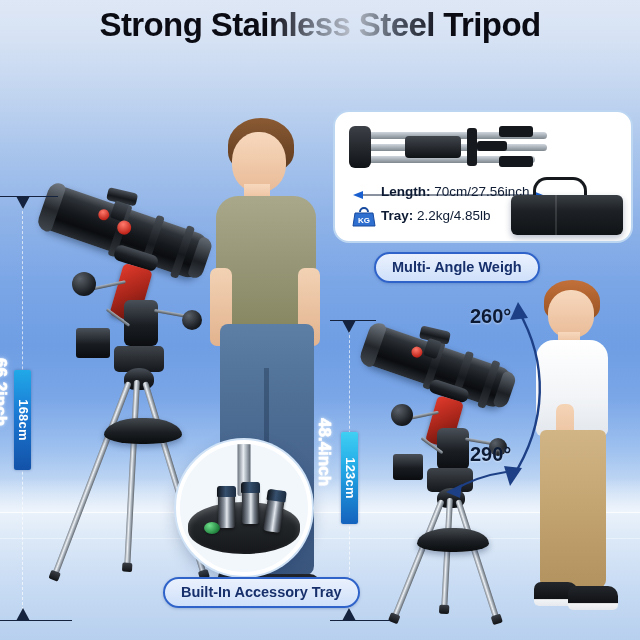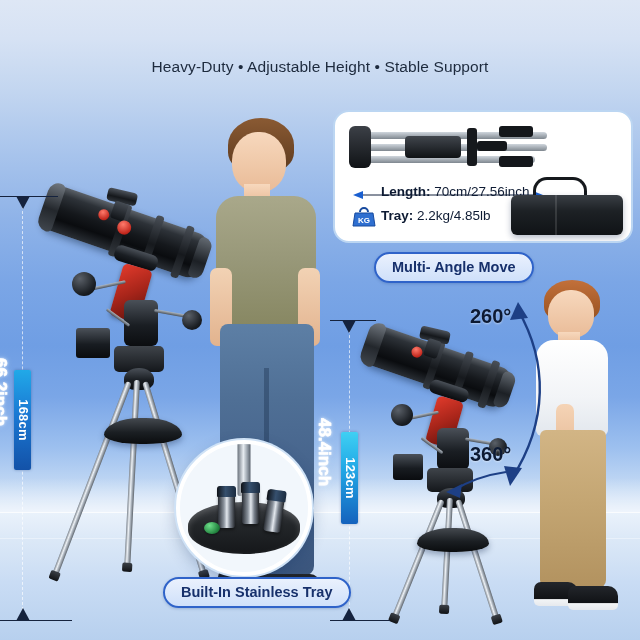--- a/index.html
+++ b/index.html
@@ -236,21 +236,21 @@
 <body>
 
 <div id="stage">
 
   <div class="wall-shade"></div>
   <div class="floor">
     <div class="floor-line" style="top:0"></div>
     <div class="floor-line" style="top:26px;opacity:.5"></div>
   </div>
 
-  <div class="subtitle">Heavy-Duty • Adjustable Height • Stable Support</div>
+  <div class="title">Strong Stainless Steel Tripod</div>
 
   <div class="scope" style="left:28px; top:150px; width:190px; height:470px;">
 
     <div style="position:absolute; left:18px; top:22px; width:166px; height:68px; transform:rotate(19deg); transform-origin:left center;">
       <div class="tube" style="left:0; top:10px; width:166px; height:46px;">
         <div class="tube-cap"></div>
         <div class="tube-end"></div>
         <div class="tube-ring" style="left:74px"></div>
         <div class="tube-ring" style="left:108px"></div>
         <div class="tube-ring" style="left:140px"></div>
@@ -342,22 +342,22 @@
 
     <div class="bag">
       <div style="position:absolute;left:22px;top:2px;width:54px;height:20px;border:3px solid #15181c;border-bottom:none;border-radius:14px 14px 0 0;"></div>
       <div style="position:absolute;left:0;top:20px;width:112px;height:40px;border-radius:6px;
                   background:linear-gradient(180deg,#3a3f45 0%,#1d2125 40%,#101316 100%);
                   box-shadow:0 3px 6px rgba(20,40,80,.3);"></div>
       <div style="position:absolute;left:44px;top:20px;width:2px;height:40px;background:rgba(255,255,255,.12);"></div>
     </div>
   </div>
 
-  <div class="pill" id="pill-multi">Multi- Angle Move</div>
-  <div class="pill" id="pill-tray">Built-In Stainless Tray</div>
+  <div class="pill" id="pill-multi">Multi- Angle Weigh</div>
+  <div class="pill" id="pill-tray">Built-In Accessory Tray</div>
 
   <div class="scope" style="left:355px; top:300px; width:170px; height:330px;">
     <div style="position:absolute; left:12px; top:14px; width:150px; height:62px; transform:rotate(19deg); transform-origin:left center;">
       <div class="tube" style="left:0; top:8px; width:148px; height:41px;">
         <div class="tube-cap"></div>
         <div class="tube-end"></div>
         <div class="tube-ring" style="left:66px"></div>
         <div class="tube-ring" style="left:96px"></div>
         <div class="tube-ring" style="left:124px"></div>
       </div>
@@ -439,15 +439,15 @@
   </div>
 
   <svg class="arc-svg" width="120" height="210" viewBox="0 0 120 210">
     <path d="M78 18 C 108 70, 108 130, 72 186" fill="none" stroke="#1d3f85" stroke-width="2.4"></path>
     <polygon points="78,10 70,28 88,26" fill="#1d3f85"></polygon>
     <polygon points="70,194 82,176 64,174" fill="#1d3f85"></polygon>
     <path d="M14 198 C 34 186, 52 182, 66 180" fill="none" stroke="#1d3f85" stroke-width="2.2"></path>
     <polygon points="6,200 22,192 20,206" fill="#1d3f85"></polygon>
   </svg>
   <div class="ang" id="ang180">260°</div>
-  <div class="ang" id="ang360">360°</div>
+  <div class="ang" id="ang360">290°</div>
 
 </div>
 
 </body></html>

